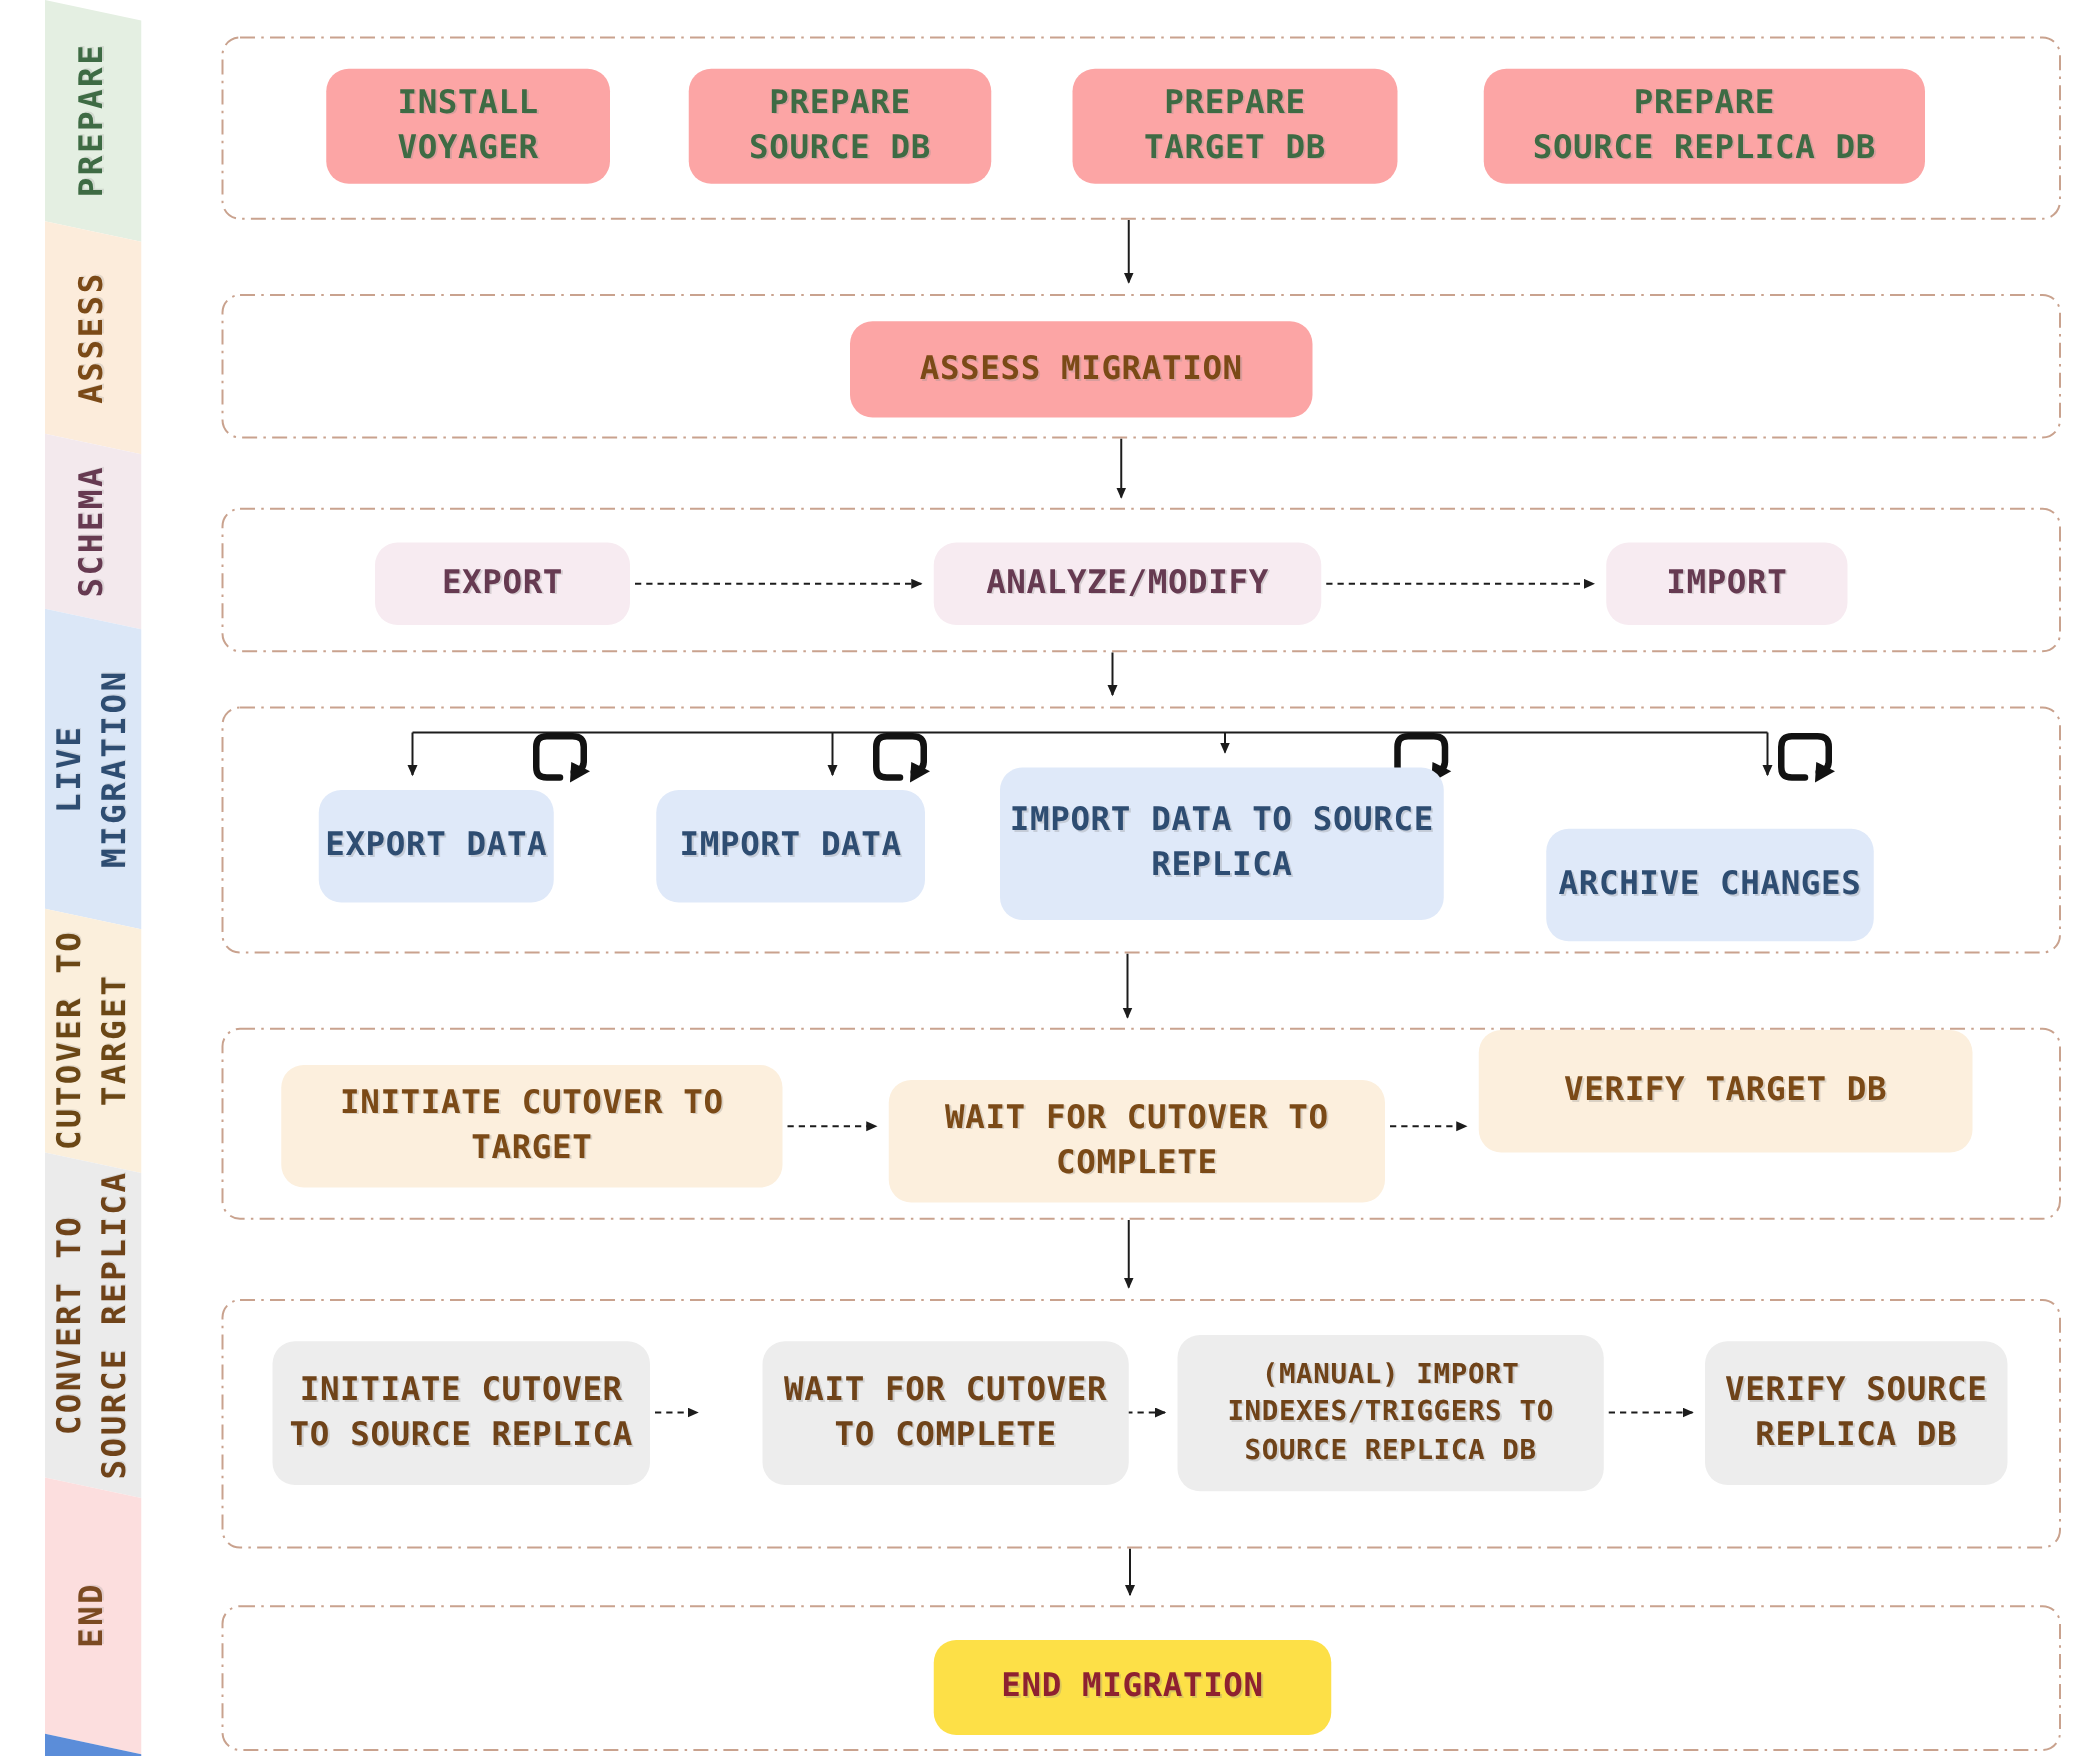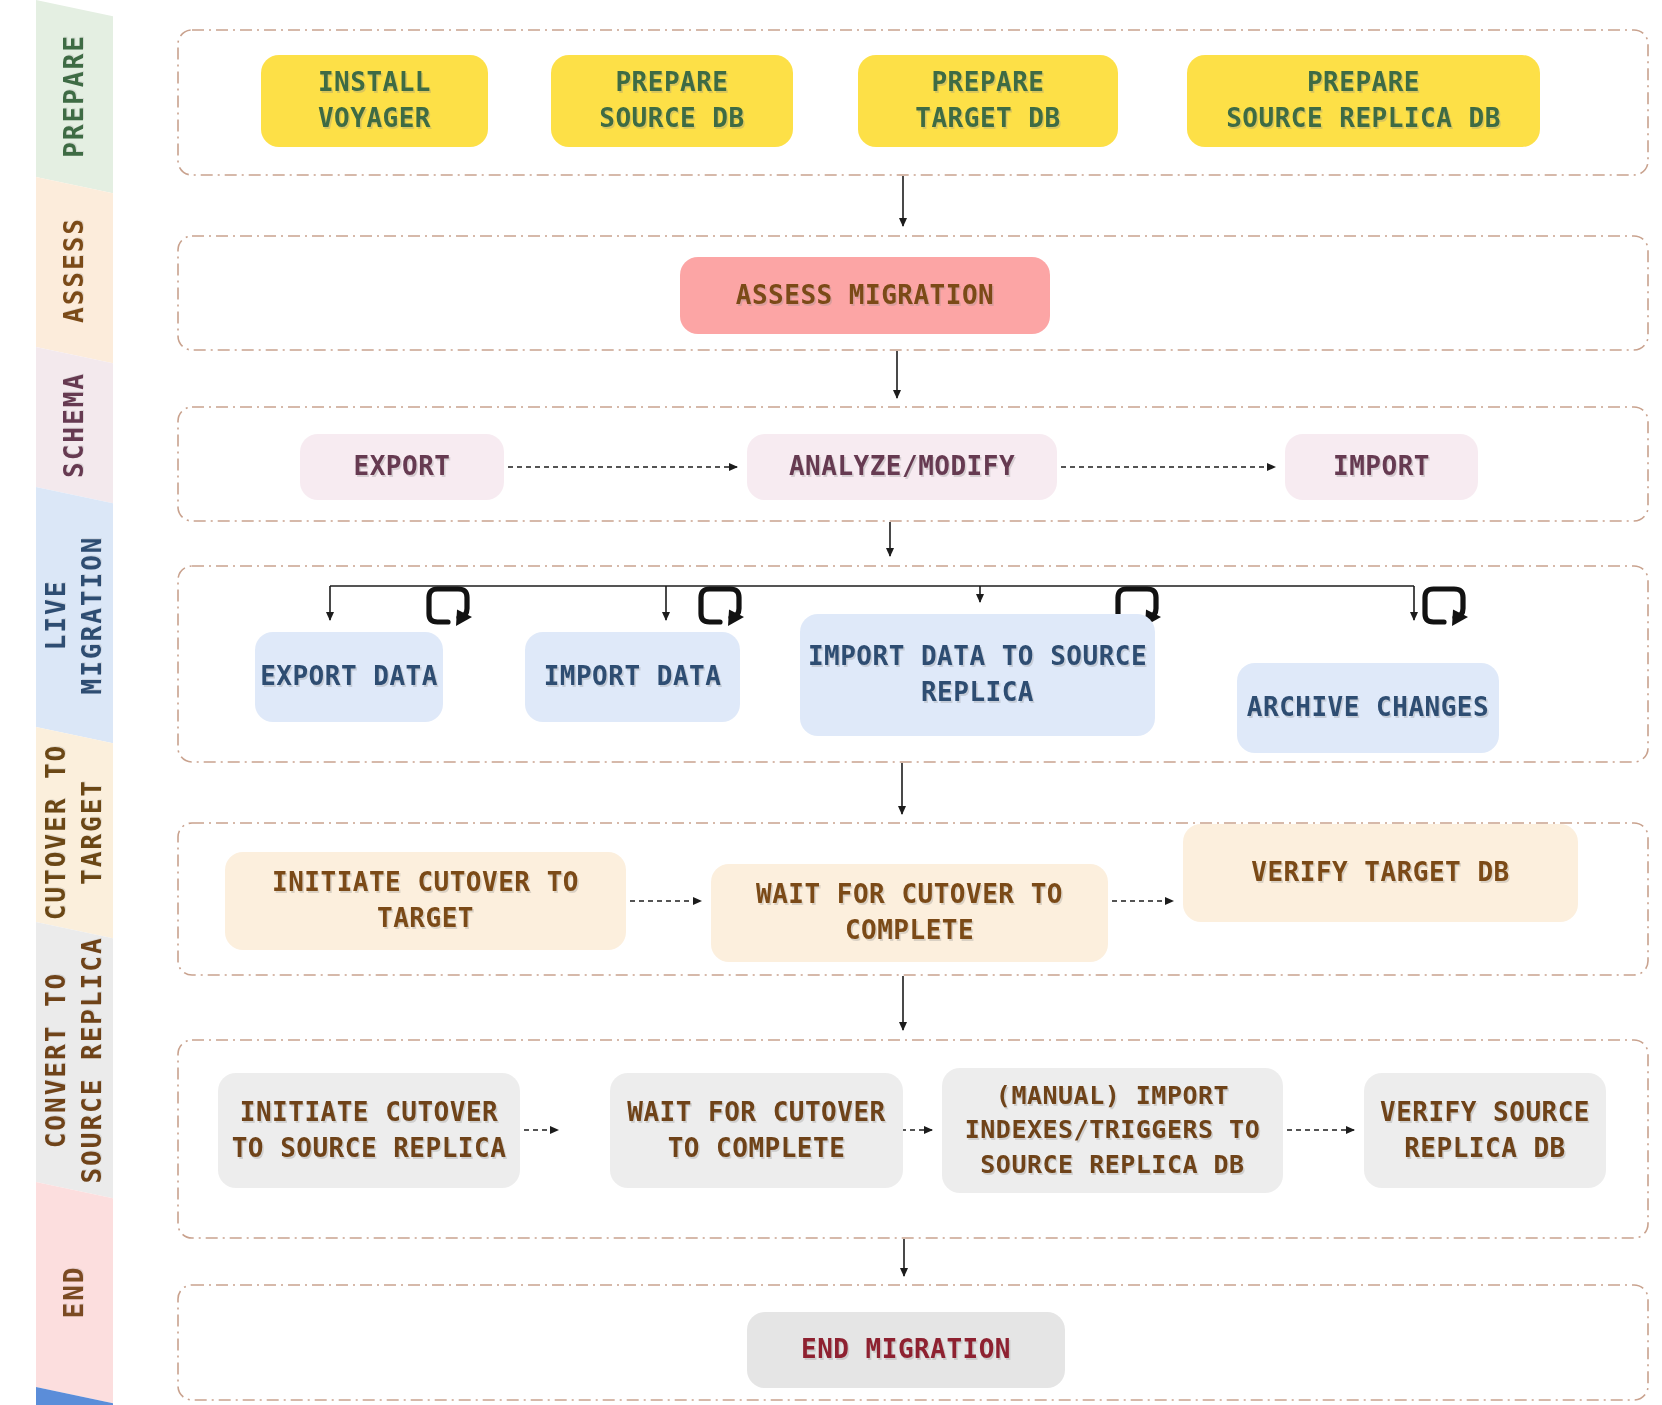--- a/index.html
+++ b/index.html
@@ -20,27 +20,27 @@
   }
   .c0{color:#3e6b44}.c1{color:#7b4a17}.c2{color:#663a51}.c3{color:#2e4d72}
   .c4{color:#6b4715}.c5{color:#6f4319}.c6{color:#7b4a22}
   
   .node{
     position:absolute;display:flex;align-items:center;justify-content:center;
     border-radius:18px;white-space:pre-line;text-align:center;
     font-size:26px;letter-spacing:.5px;line-height:1.38;
     text-shadow:1.5px 1.5px 0 rgba(140,140,140,.3);
   }
-  .p0{background:#fde047;color:#3e6b44}
+  .p0{background:#fca5a5;color:#3e6b44}
   .p1{background:#fca5a5;color:#7b4a17}
   .p2{background:#f7ebf1;color:#663a51}
   .p3{background:#dfe9f9;color:#2e4d72}
   .p4{background:#fcefdd;color:#7b4a17}
   .p5{background:#ededed;color:#6f4319}
-  .p6{background:#e5e5e5;color:#8e2130}
+  .p6{background:#fde047;color:#8e2130}
 </style>
 </head>
 <body>
 
 <div class="canvas">
 
   <svg class="overlay" width="1662" height="1405" viewBox="0 0 1662 1405">
     <defs>
       <marker id="ah" markerWidth="10" markerHeight="9" refX="8" refY="4" orient="auto" markerUnits="userSpaceOnUse">
         <path d="M0,0 L9,4 L0,8 Z" fill="#1c1c1c"></path>
@@ -148,21 +148,21 @@
   <div class="node p4" style="left:225px;top:852px;width:401px;height:98px;">INITIATE CUTOVER TO
 TARGET</div>
   <div class="node p4" style="left:711px;top:852px;width:397px;height:98px;margin-top:12px;">WAIT FOR CUTOVER TO
 COMPLETE</div>
   <div class="node p4" style="left:1183px;top:824px;width:395px;height:98px;">VERIFY TARGET DB</div>
 
   <div class="node p5" style="left:218px;top:1073px;width:302px;height:115px;">INITIATE CUTOVER
 TO SOURCE REPLICA</div>
   <div class="node p5" style="left:568px;top:1073px;width:293px;height:115px;margin-left:42px;">WAIT FOR CUTOVER
 TO COMPLETE</div>
-  <div class="node p5" style="left:942px;top:1068px;width:341px;height:125px;font-size:25px;">(MANUAL) IMPORT
+  <div class="node p5" style="left:942px;top:1068px;width:341px;height:125px;font-size:22px;">(MANUAL) IMPORT
 INDEXES/TRIGGERS TO
 SOURCE REPLICA DB</div>
   <div class="node p5" style="left:1364px;top:1073px;width:242px;height:115px;">VERIFY SOURCE
 REPLICA DB</div>
 
   <div class="node p6" style="left:747px;top:1312px;width:318px;height:76px;">END MIGRATION</div>
 
 </div>
 
 </body></html>

